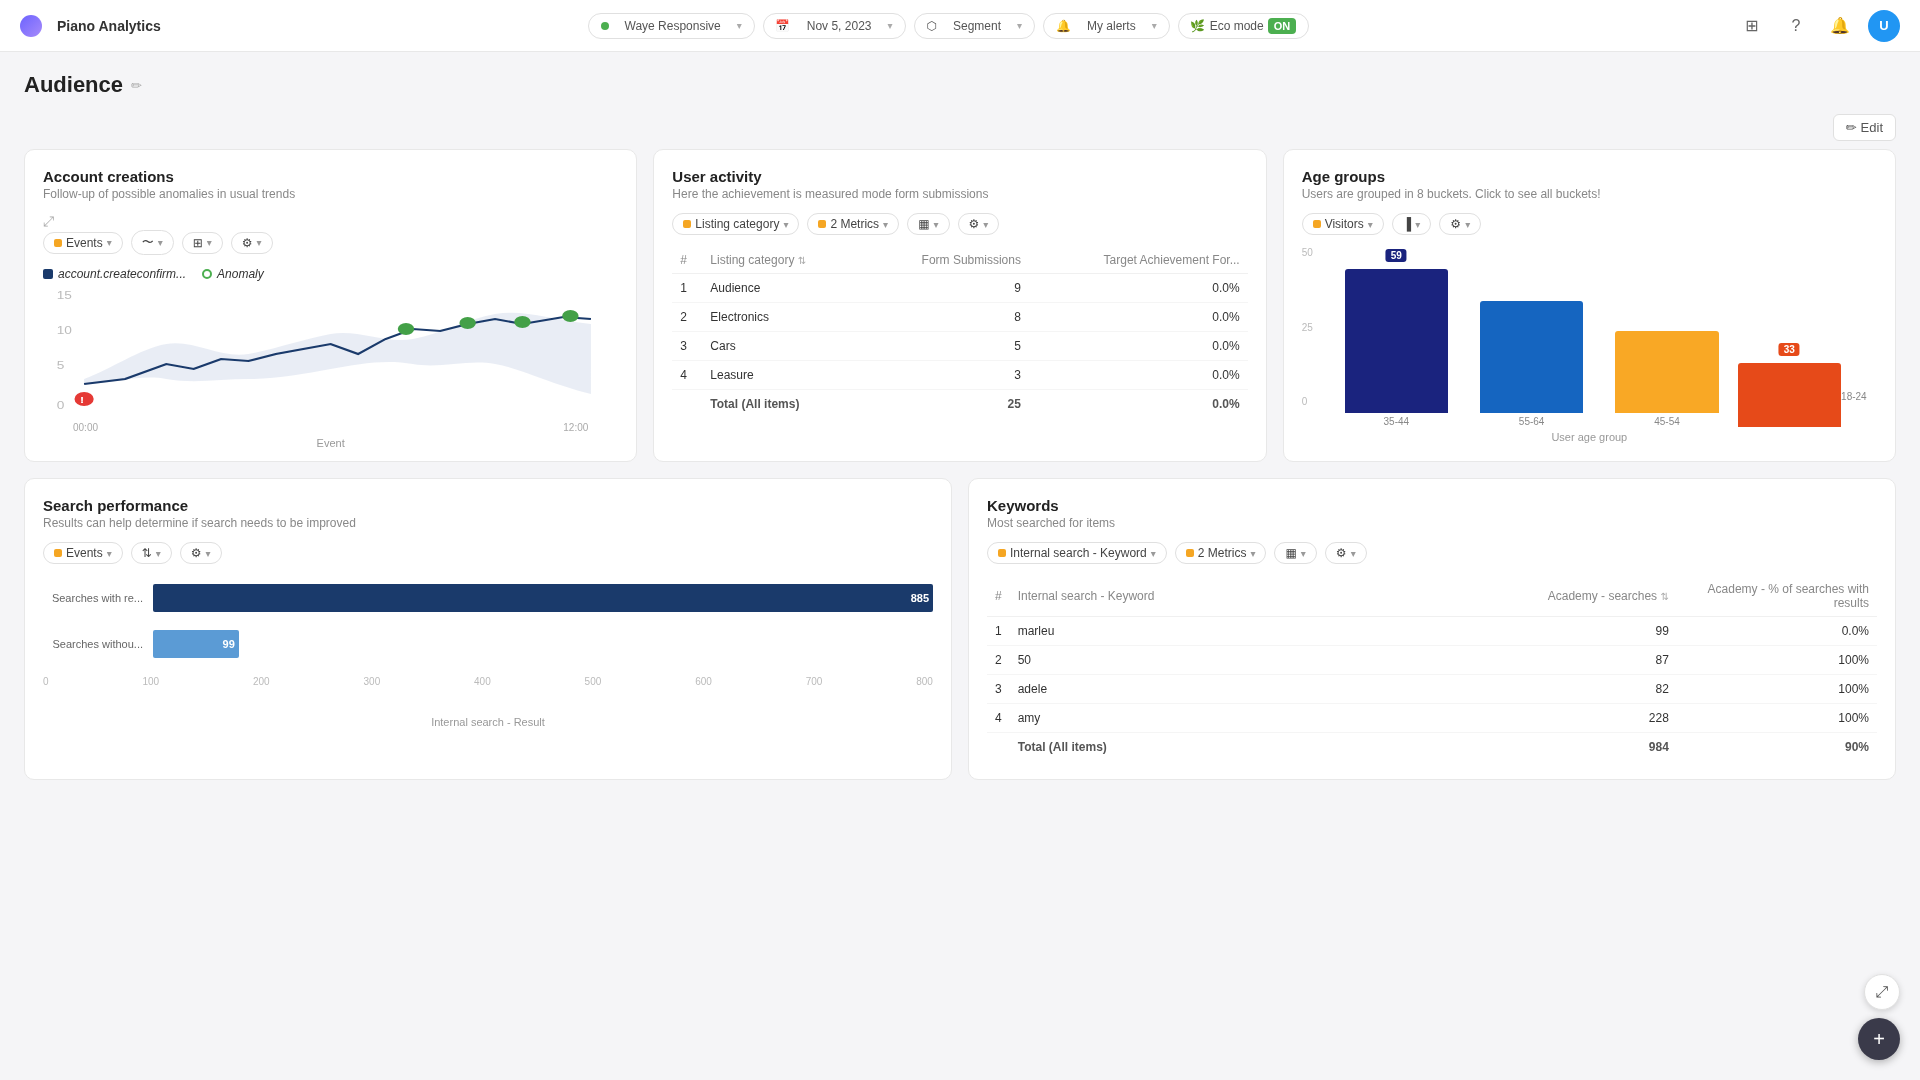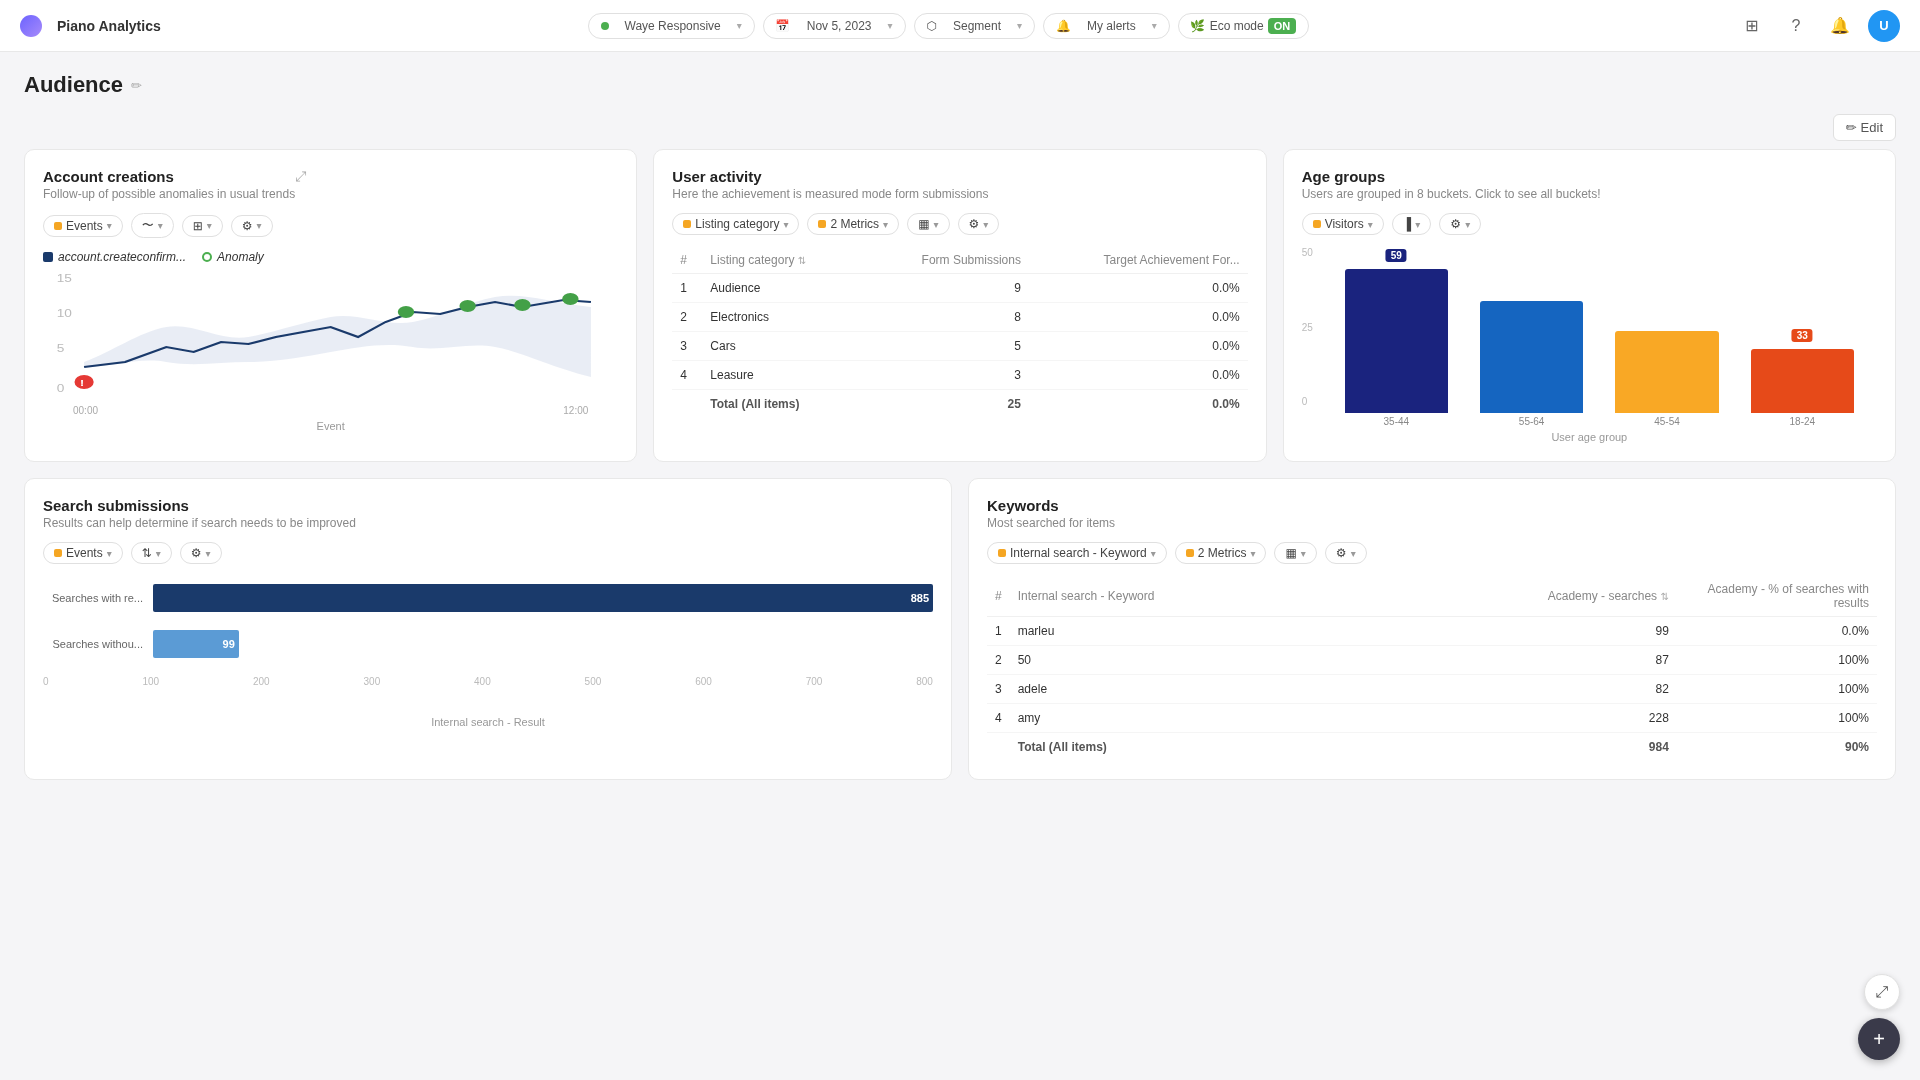--- a/index.html
+++ b/index.html
@@ -152,21 +152,21 @@
   <div class="edit-area">
     <button class="edit-btn">
       <span>✏</span>
       <span>Edit</span>
     </button>
   </div>
 
   <div class="grid-top">
 
     <div class="card">
-      <div style="display:flex;justify-content:flex-start;align-items:flex-start;">
+      <div style="display:flex;justify-content:flex-end;align-items:flex-start;flex-direction:column;">
         <div>
           <div class="card-title">Account creations</div>
           <div class="card-subtitle">Follow-up of possible anomalies in usual trends</div>
         </div>
         <span style="color:#aaa;font-size:14px;cursor:pointer;">⤢</span>
       </div>
       <div class="filter-row">
         <div class="filter-pill">
           <div class="pill-color" style="background:#f5a623;"></div>
           <span>Events</span>
@@ -331,38 +331,38 @@
               <div style="font-size:10px;color:#888;margin-top:3px;">35-44</div>
             </div>
             <div style="flex:1;display:flex;flex-direction:column;align-items:center;">
               <div style="background:#1565c0;border-radius:3px 3px 0 0;width:80%;height:112px;"></div>
               <div style="font-size:10px;color:#888;margin-top:3px;">55-64</div>
             </div>
             <div style="flex:1;display:flex;flex-direction:column;align-items:center;">
               <div style="background:#f9a825;border-radius:3px 3px 0 0;width:80%;height:82px;"></div>
               <div style="font-size:10px;color:#888;margin-top:3px;">45-54</div>
             </div>
-            <div style="flex:1;display:flex;flex-direction:column;align-items:center;">
+            <div style="flex:1;display:flex;flex-direction:row;align-items:center;">
               <div style="background:#e64a19;border-radius:3px 3px 0 0;width:80%;height:64px;position:relative;">
                 <div style="position:absolute;top:-20px;left:50%;transform:translateX(-50%);background:#e64a19;color:#fff;border-radius:3px;padding:1px 5px;font-size:10px;font-weight:700;white-space:nowrap;">33</div>
               </div>
               <div style="font-size:10px;color:#888;margin-top:3px;">18-24</div>
             </div>
           </div>
         </div>
         <div class="age-xlabel">User age group</div>
       </div>
     </div>
 
   </div>
 
   <div class="grid-bottom">
 
     <div class="card">
-      <div class="card-title">Search submissions</div>
+      <div class="card-title">Search performance</div>
       <div class="card-subtitle">Results can help determine if search needs to be improved</div>
       <div class="filter-row">
         <div class="filter-pill">
           <div class="pill-color" style="background:#f5a623;"></div>
           <span>Events</span>
           <span class="arrow">▾</span>
         </div>
         <div class="filter-pill">
           <span>⇅</span>
           <span class="arrow">▾</span>

